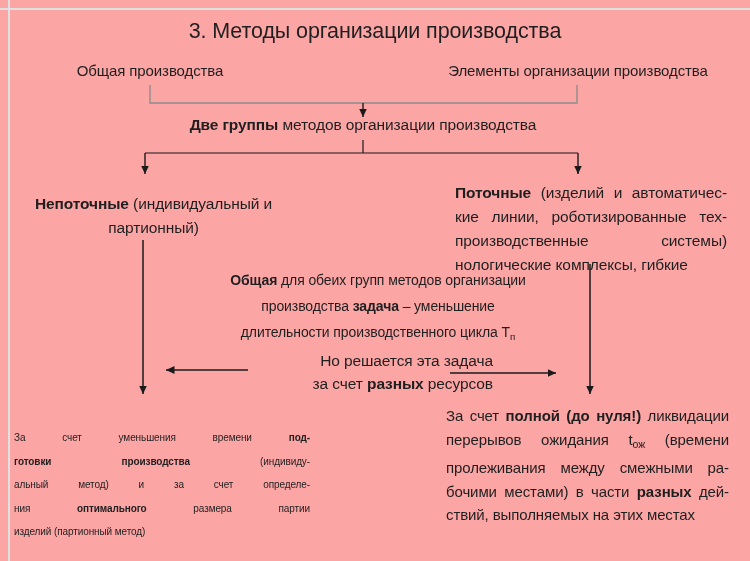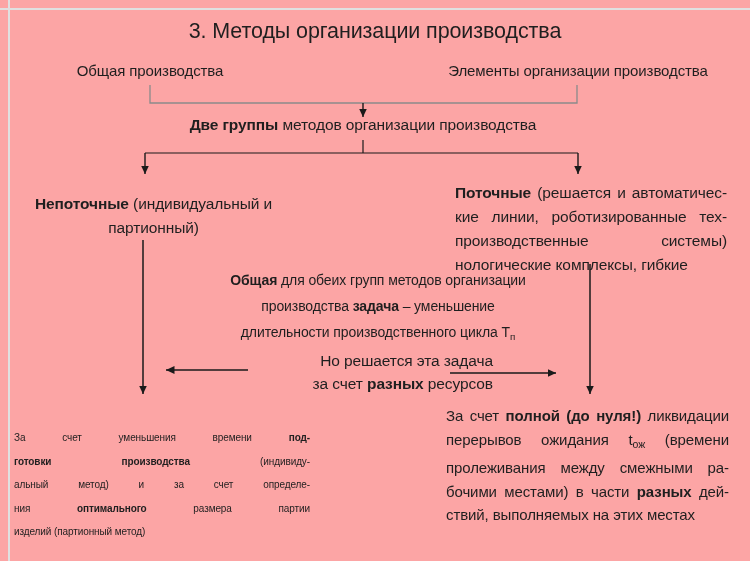--- a/index.html
+++ b/index.html
@@ -62,21 +62,21 @@
   <div class="txt lbl lbl-right">Элементы организации производства</div>
 
   <div class="txt group-node"><span class="b">Две группы</span><span> методов организации производства</span></div>
 
   <div class="txt branch-left">
     <div class="ln"><span class="b">Непоточные</span><span> (индивидуальный и</span></div>
     <div class="ln"><span>партионный)</span></div>
   </div>
 
   <div class="txt branch-right just">
-    <div class="ln"><span class="b">Поточные</span><span> (решается и автоматичес-</span></div>
+    <div class="ln"><span class="b">Поточные</span><span> (изделий и автоматичес-</span></div>
     <div class="ln"><span>кие линии, роботизированные тех-</span></div>
     <div class="ln"><span>производственные системы)</span></div>
     <div class="ln"><span>нологические комплексы, гибкие</span></div>
   </div>
 
   <div class="txt task">
     <div class="ln"><span class="b">Общая</span><span> для обеих групп методов организации</span></div>
     <div class="ln"><span>производства </span><span class="b">задача</span><span> – уменьшение</span></div>
     <div class="ln"><span>длительности производственного цикла Т</span><span class="sub">п</span></div>
   </div>

